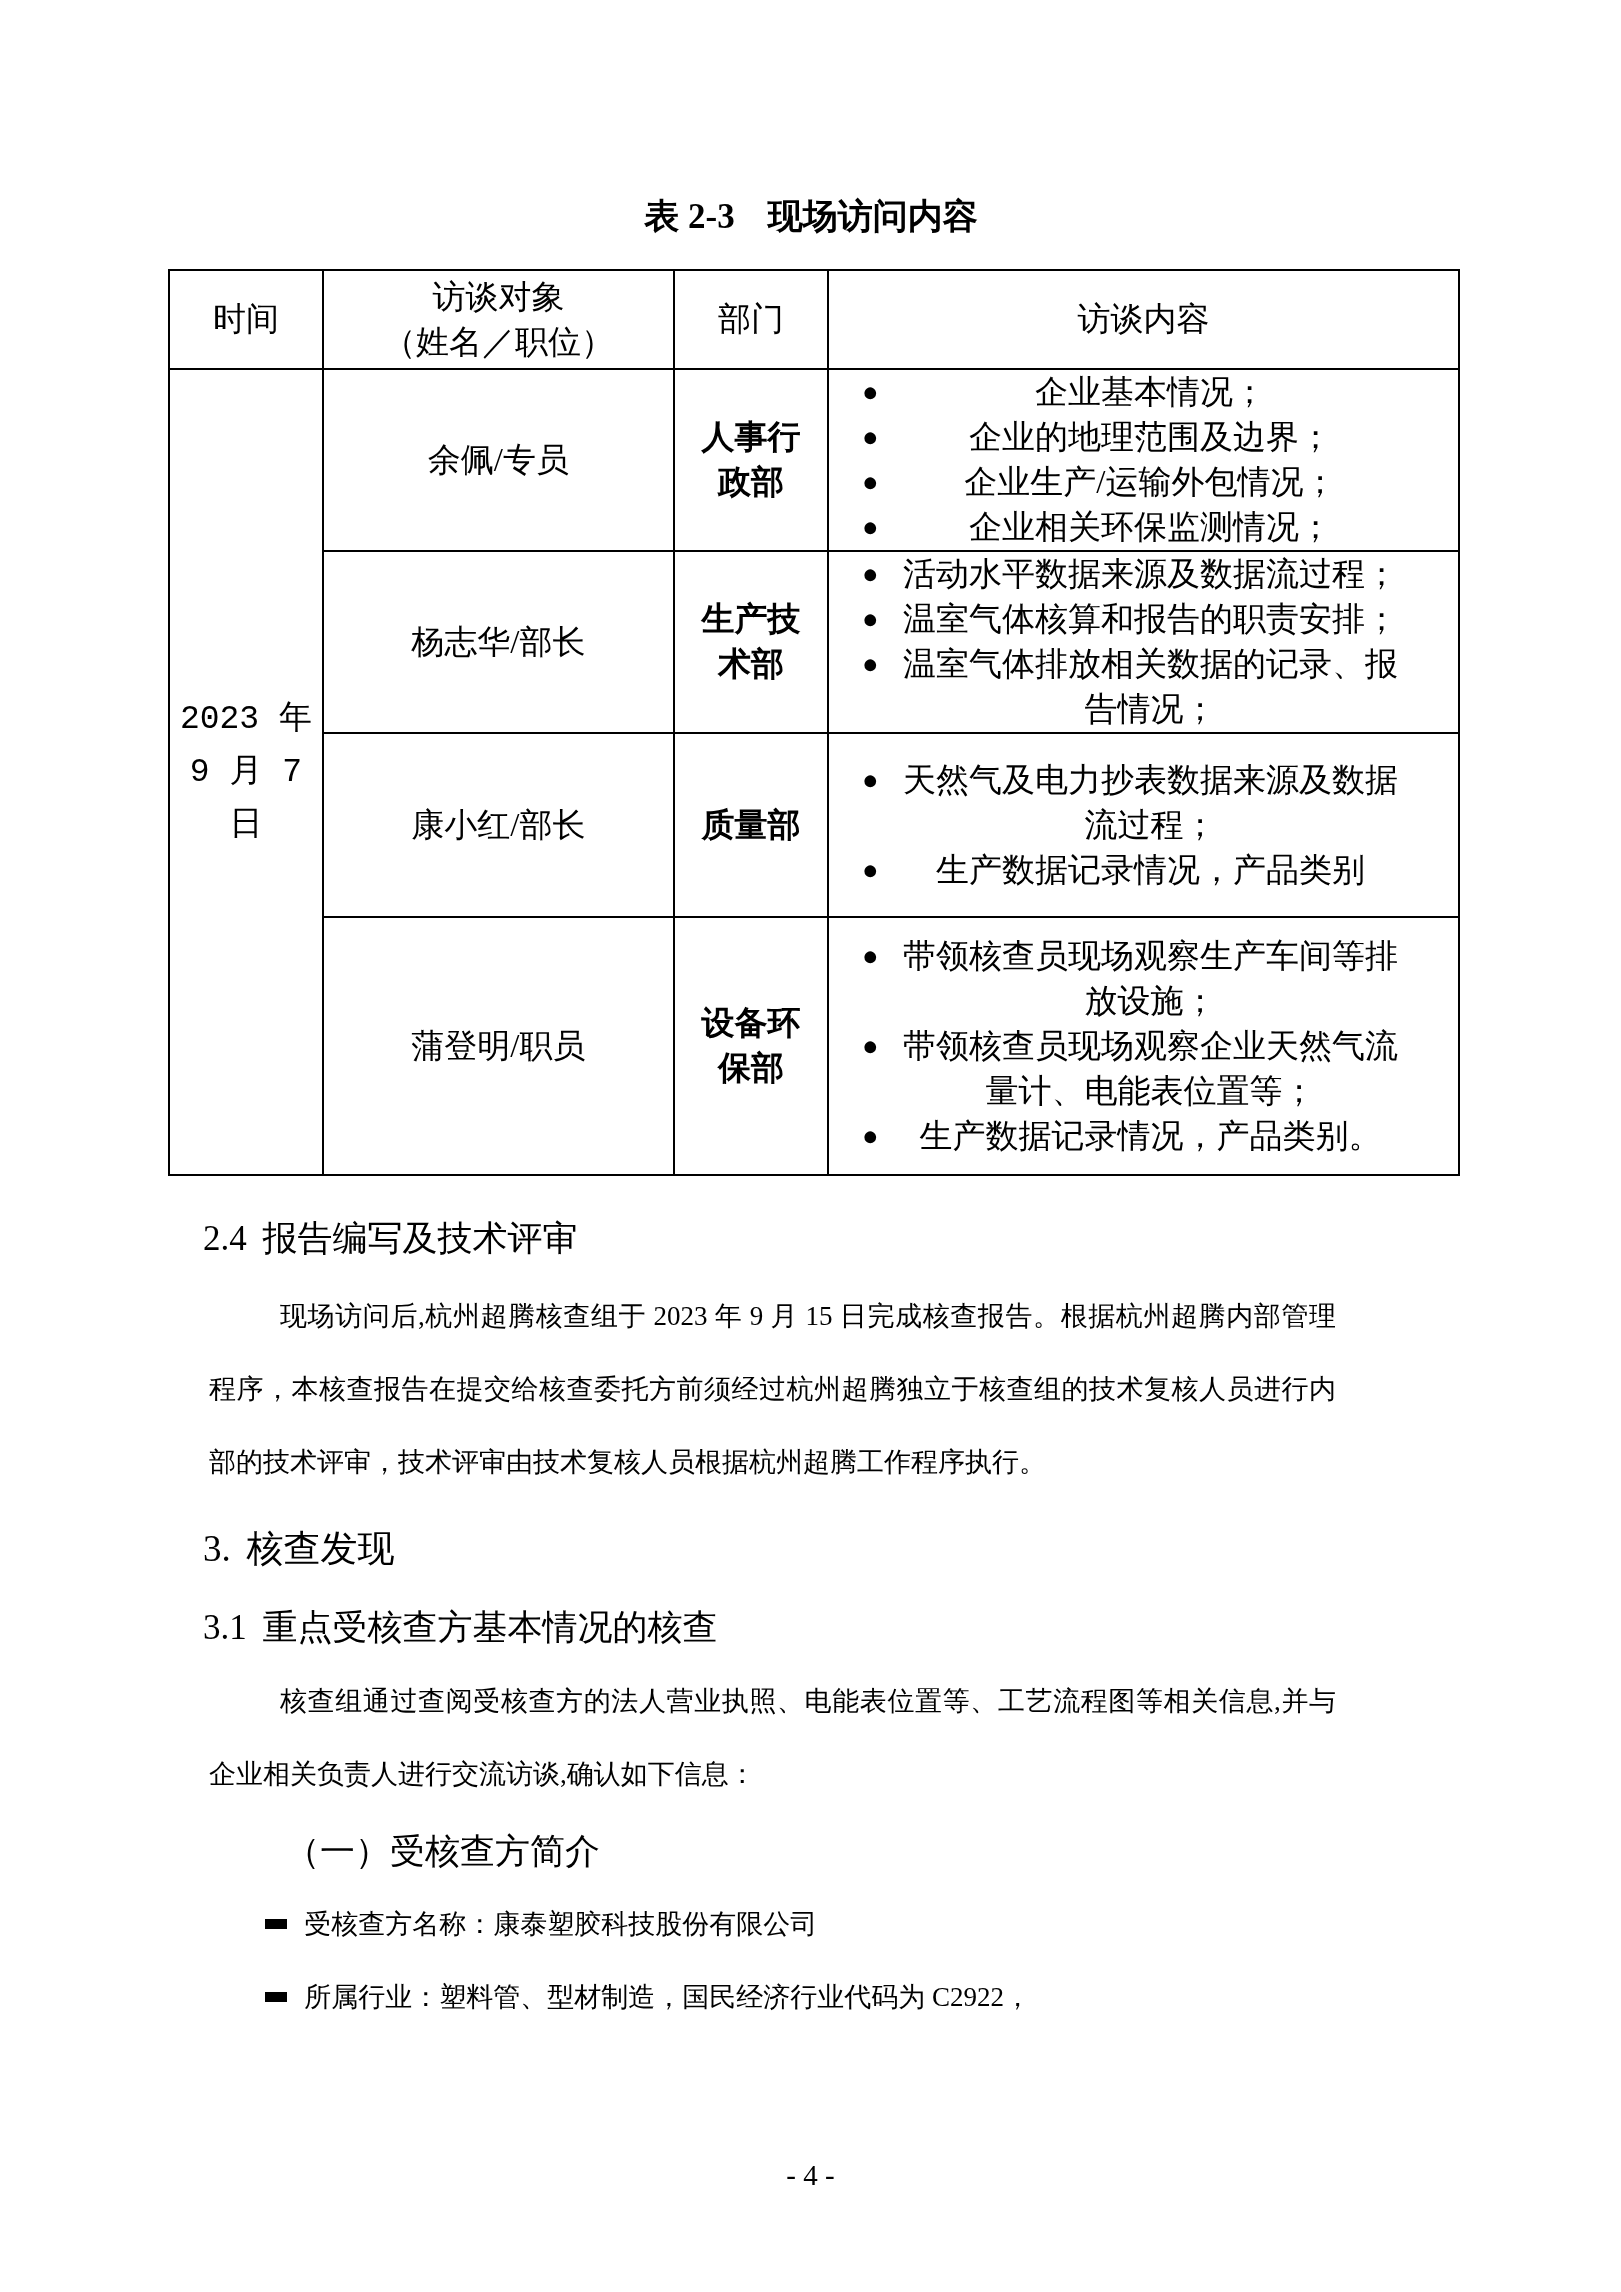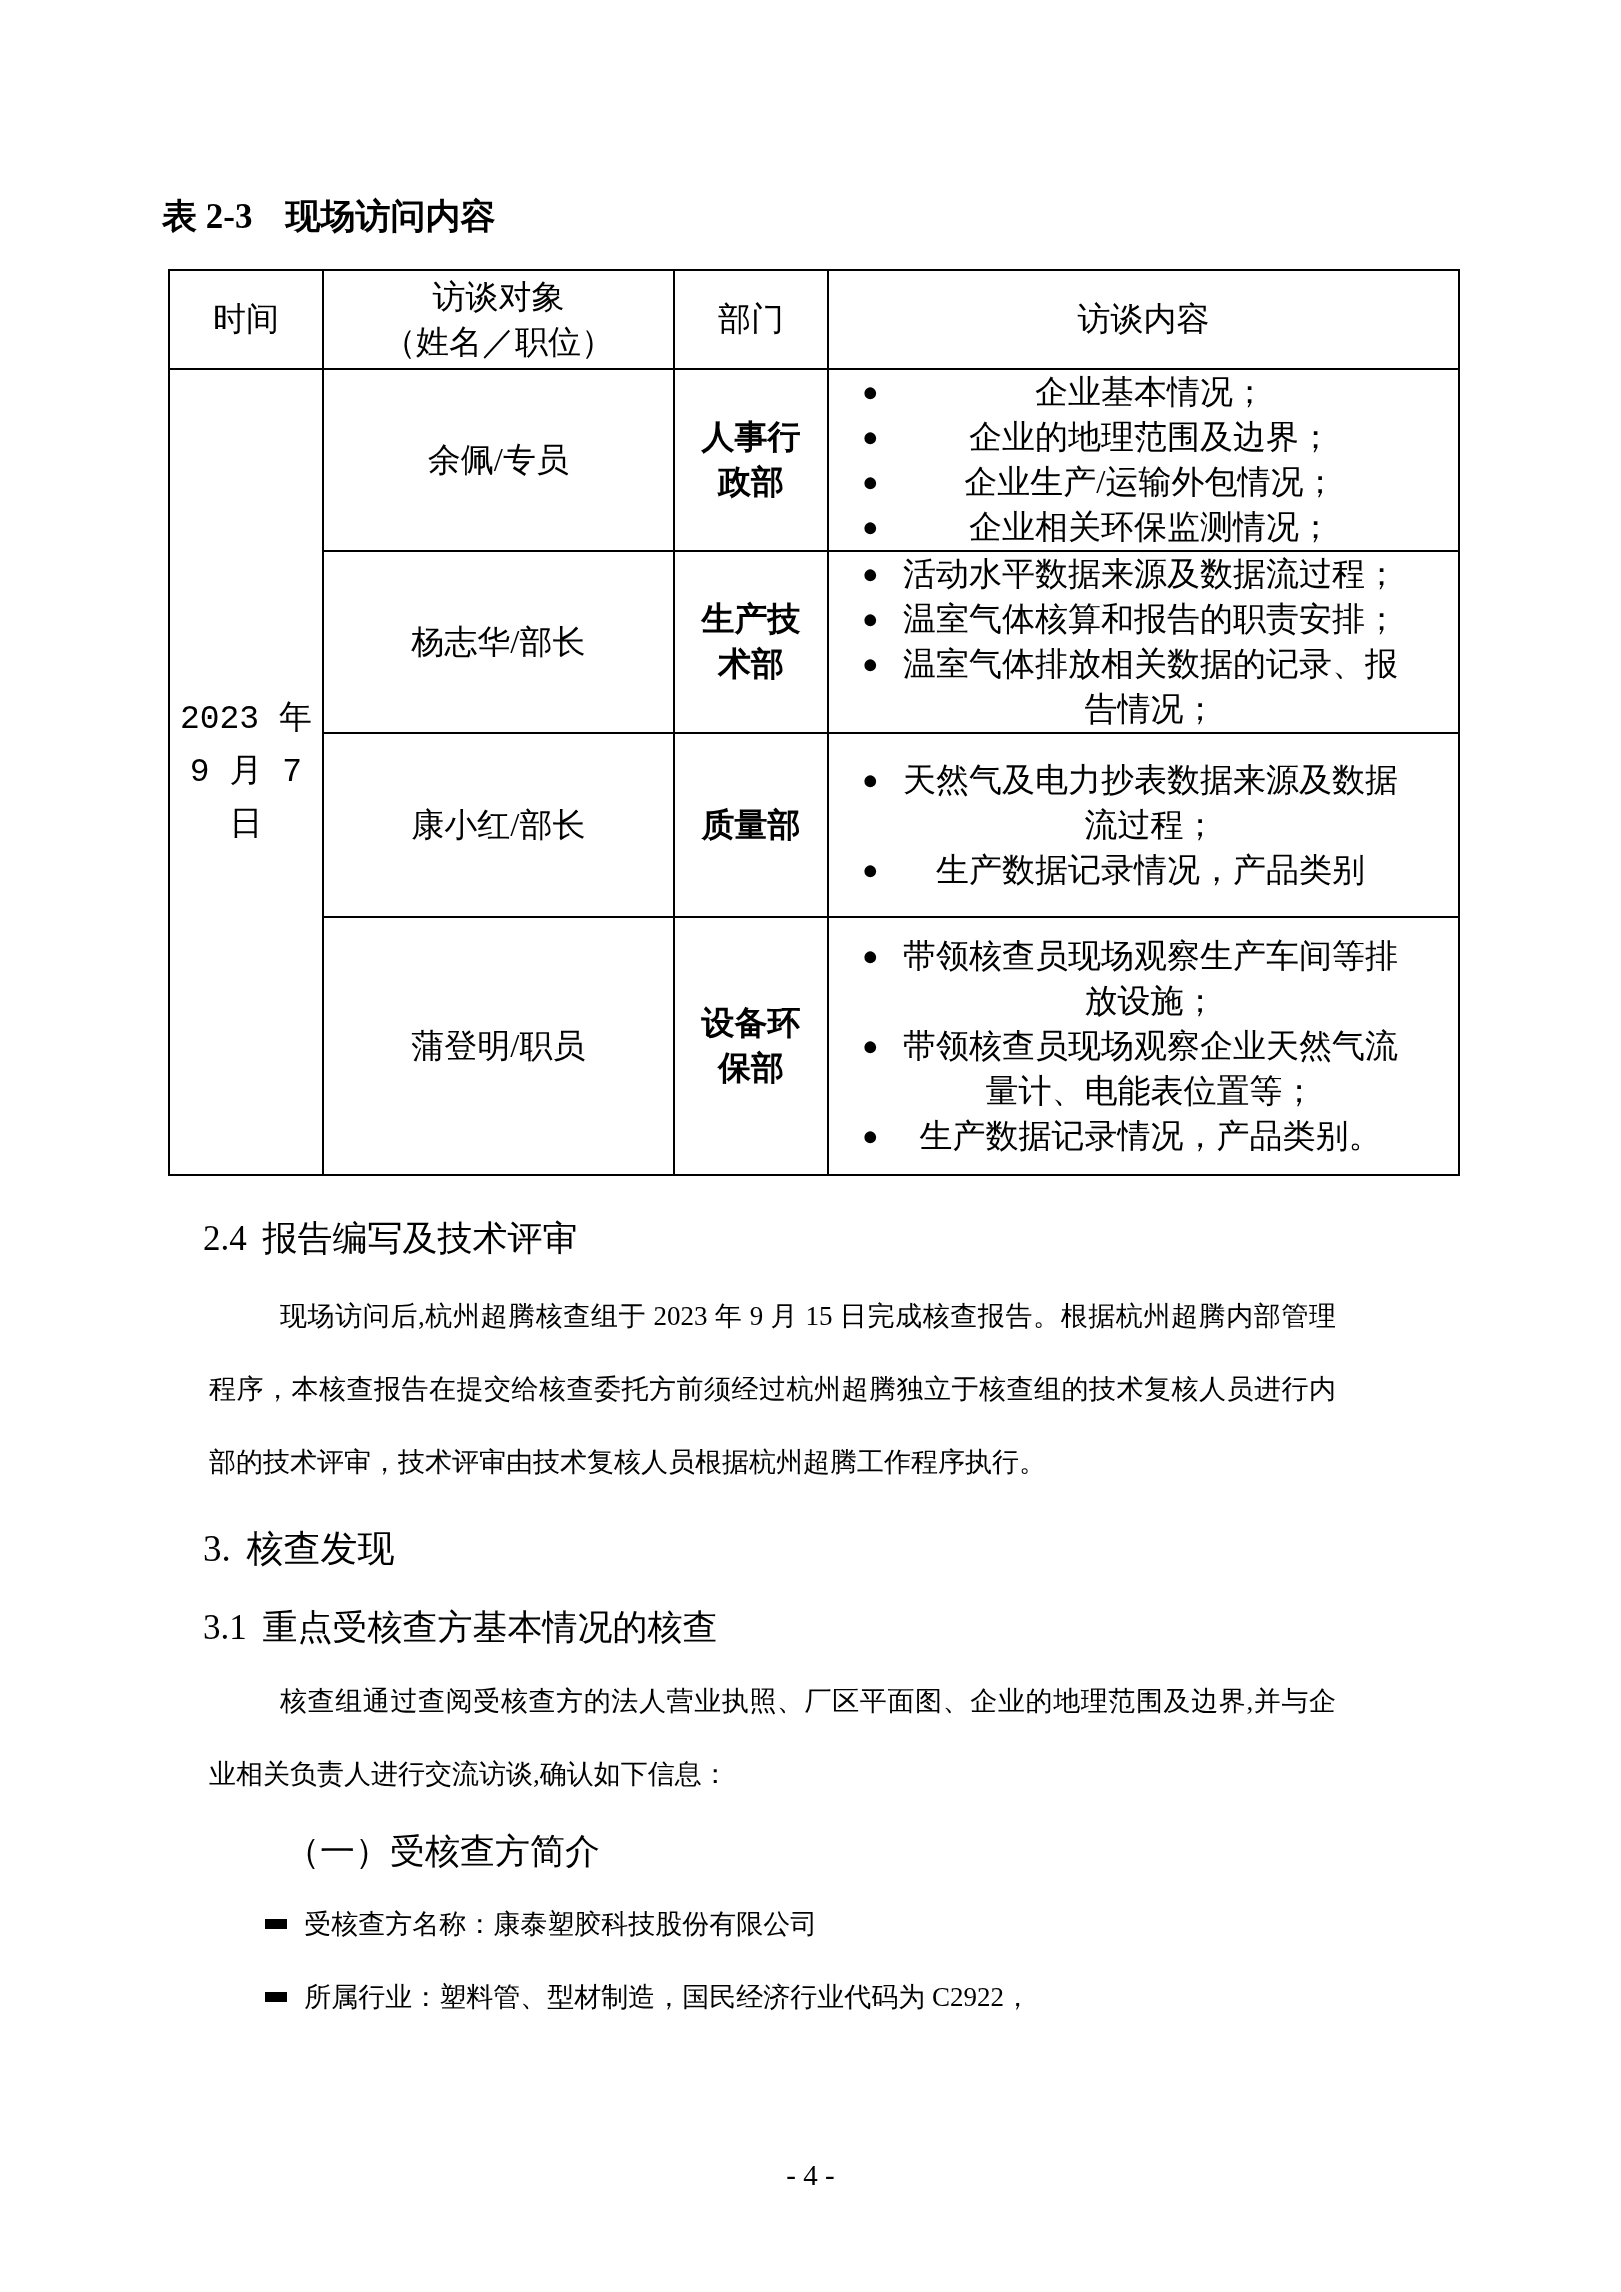--- a/index.html
+++ b/index.html
@@ -13,21 +13,21 @@
     overflow:hidden;
   }
   .content{
     position:absolute;
     left:162px;top:0;
     width:1298px;
     padding-top:195px;
   }
   
   .caption{
-    text-align:left;
+    text-align:center;
     font-weight:bold;
     font-size:35px;
     line-height:43px;
   }
   .caption .cap-label{margin-right:33px;}
   
   table.visit{
     border-collapse:collapse;
     margin-top:31px;
     margin-left:5.9px;
@@ -211,21 +211,21 @@
     <div class="para">现场访问后,杭州超腾核查组于 2023 年 9 月 15 日完成核查报告。根据杭州超腾内部管理程序，本核查报告在提交给核查委托方前须经过杭州超腾独立于核查组的技术复核人员进行内部的技术评审，技术评审由技术复核人员根据杭州超腾工作程序执行。</div>
 
     <div class="h1">
       <span class="num">3.</span><span>核查发现</span>
     </div>
 
     <div class="h2" style="margin-top:31px;">
       <span class="num">3.1</span><span>重点受核查方基本情况的核查</span>
     </div>
 
-    <div class="para second">核查组通过查阅受核查方的法人营业执照、厂区平面图、企业的地理范围及边界,并与企业相关负责人进行交流访谈,确认如下信息：</div>
+    <div class="para second">核查组通过查阅受核查方的法人营业执照、电能表位置等、工艺流程图等相关信息,并与企业相关负责人进行交流访谈,确认如下信息：</div>
 
     <div class="intro-line">（一）受核查方简介</div>
 
     <div class="dash-item">
       <span class="dash-rect"></span>
         <span>受核查方名称：康泰塑胶科技股份有限公司</span>
     </div>
 
     <div class="dash-item">
       <span class="dash-rect"></span>

